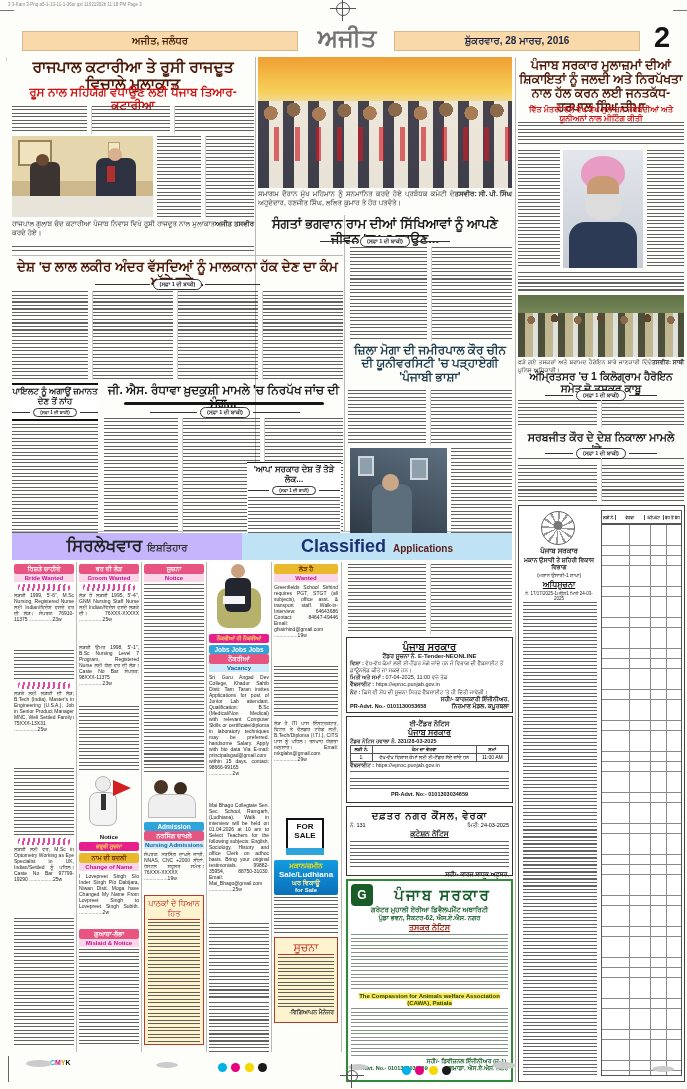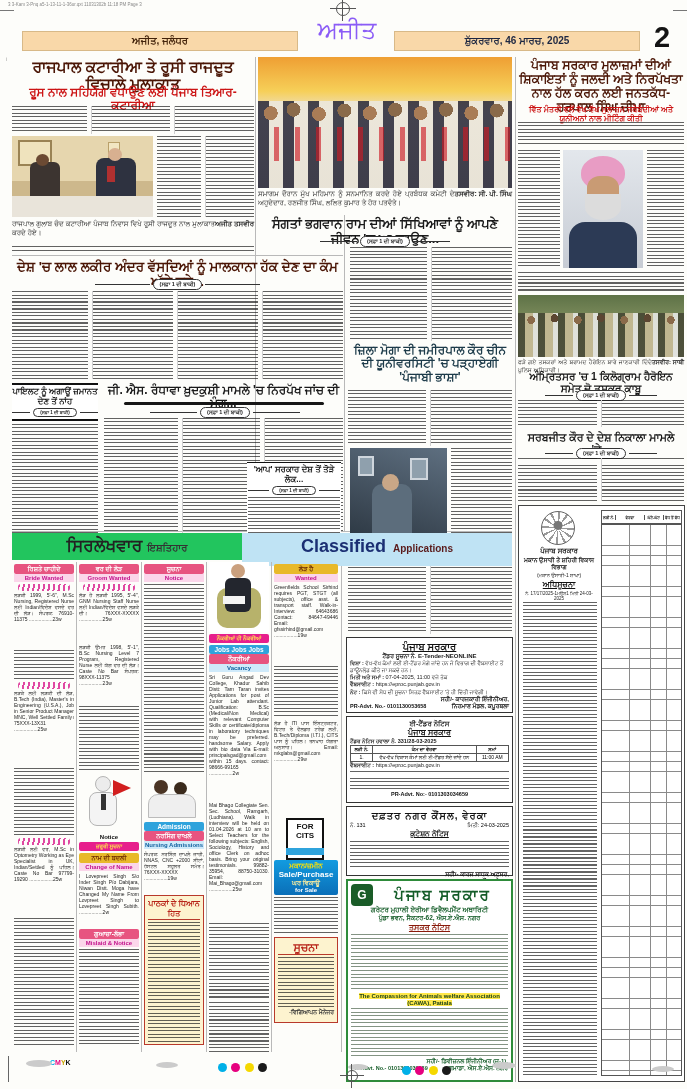--- a/index.html
+++ b/index.html
@@ -23,21 +23,21 @@
   .vline{background:#b9b9b9;width:1px}
   .hline{background:#b9b9b9;height:1px}
   .adt{font-size:5px;line-height:1.2;color:#1e1e1e;text-align:justify;overflow:hidden;word-break:break-word}
   .adh{text-align:center;margin:2px 0 2px}
   .adh .pa{display:block;background:#e75480;color:#fff;font-size:6.5px;font-weight:bold;border-radius:2px;padding:1px 0}
   .adh .en{display:block;color:#c2128c;background:#fbd6ea;font-size:6px;font-weight:bold;padding:1px 0}
   .adh.blue .pa{background:#2fa3dc}
   .adh.blue .en{color:#0f5f9e;background:#cfeafa}
   .pinkbar{background:#e71f8c;color:#ffe94a;font-size:5.5px;font-weight:bold;text-align:center;border-radius:2px;padding:1px 0;margin:2px 0}
   .ybox{background:#fdf3cf;border:1.5px solid #b8392b;padding:3px}
-  .ybox .yt{color:#b8251a;font-weight:bold;text-align:center;font-size:8px;border-bottom:1px solid #b8392b;margin-bottom:2px}
+  .ybox .yt{color:#b8251a;font-weight:normal;text-align:center;font-size:8px;border-bottom:1px solid #b8392b;margin-bottom:2px}
   .squig{height:7px;margin:1px 4px;background:repeating-linear-gradient(100deg,#d81b8c 0 2px,transparent 2px 5px);border-radius:3px;opacity:.8}
   .photo{overflow:hidden}
   .nbox{border:1.5px solid #333;background:#fff;padding:3px}
   .nt{font-weight:bold;text-align:center;text-decoration:underline;color:#111}
   .nl{font-size:5.5px;line-height:1.3;color:#222}
   .nl b{font-weight:bold}
   .sig{font-size:6px;font-weight:bold;text-align:right;color:#111}
   .pr{font-size:5.5px;font-weight:bold;color:#111}
   .dot{width:9px;height:9px;border-radius:50%;display:inline-block}
   .oval{background:#cbcbcb;border-radius:50%}
@@ -54,22 +54,22 @@
 
 <div class="a" style="left:8px;top:2px;width:420px;height:7px;font-size:4.5px;color:#888">3 3-Kam 3-Pnq a5-1-13-11-1-36ur.qxt  11031302b  11:18 PM  Page 3</div>
 <div class="a" style="left:336px;top:2px;width:14px;height:14px;border:1px solid #555;border-radius:50%"></div>
 <div class="a" style="left:330px;top:8px;width:26px;height:1px;background:#555"></div>
 <div class="a" style="left:342px;top:-3px;width:1px;height:24px;background:#555"></div>
 <div class="a" style="left:0;top:10px;width:14px;height:1px;background:#777"></div>
 <div class="a" style="left:673px;top:10px;width:14px;height:1px;background:#777"></div>
 <div class="a" style="left:6px;top:56px;font-size:5px;color:#999">i</div>
 
 <div class="a" style="left:22px;top:31px;width:276px;height:20px;background:#f9d8a9;border:1px solid #d8b988;display:flex;align-items:center;justify-content:center;font-weight:bold;font-size:10px;color:#43230a">ਅਜੀਤ, ਜਲੰਧਰ</div>
-<div class="a" style="left:302px;top:16px;width:90px;height:28px;display:flex;align-items:center;justify-content:center;font-weight:normal;font-size:24px;color:#8b5cf6">ਅਜੀਤ</div>
-<div class="a" style="left:394px;top:31px;width:246px;height:20px;background:#f9d8a9;border:1px solid #d8b988;display:flex;align-items:center;justify-content:center;font-weight:bold;font-size:10px;color:#1d2742">ਸ਼ੁੱਕਰਵਾਰ, 46 ਮਾਰਚ, 2025</div>
+<div class="a" style="left:302px;top:24px;width:90px;height:28px;display:flex;align-items:center;justify-content:center;font-weight:bold;font-size:24px;color:#737373">ਅਜੀਤ</div>
+<div class="a" style="left:394px;top:31px;width:246px;height:20px;background:#f9d8a9;border:1px solid #d8b988;display:flex;align-items:center;justify-content:center;font-weight:bold;font-size:10px;color:#1d2742">ਸ਼ੁੱਕਰਵਾਰ, 28 ਮਾਰਚ, 2016</div>
 <div class="a" style="left:642px;top:21px;width:40px;height:32px;font-weight:bold;font-size:29px;color:#141414;text-align:center">2</div>
 
 <div class="a vline" style="left:255px;top:57px;height:474px"></div>
 <div class="a vline" style="left:344px;top:215px;height:316px"></div>
 <div class="a vline" style="left:341px;top:562px;height:490px"></div>
 <div class="a vline" style="left:515px;top:57px;height:1025px"></div>
 <div class="a hline" style="left:12px;top:531px;width:500px"></div>
 <div class="a hline" style="left:12px;top:255px;width:331px"></div>
 
 <div class="a hl" style="left:12px;top:58px;width:242px;font-size:15.5px">ਰਾਜਪਾਲ ਕਟਾਰੀਆ ਤੇ ਰੂਸੀ ਰਾਜਦੂਤ ਵਿਚਾਲੇ ਮੁਲਾਕਾਤ</div>
@@ -308,25 +308,25 @@
   <div class="a sim" style="left:4px;top:96px;width:74px;height:474px"></div>
   <div class="a" style="left:82px;top:4px;width:81px;height:14px;display:flex;border:1px solid #555;font-size:4px;font-weight:bold;text-align:center;align-items:center">
     <span style="width:18%;border-right:1px solid #555">ਲੜੀ ਨੰ.</span>
     <span style="width:36%;border-right:1px solid #555">ਵੇਰਵਾ</span>
     <span style="width:24%;border-right:1px solid #555">ਘੱਟੋ-ਘੱਟ</span>
     <span style="width:22%">ਵੱਧ ਤੋਂ ਵੱਧ</span>
   </div>
   <div class="a trows" style="left:82px;top:18px;width:81px;height:552px"></div>
 </div>
 
-<div class="a" style="left:12px;top:533px;width:230px;height:27px;background:#22c55e;display:flex;align-items:baseline;justify-content:center;gap:5px;padding-top:3px">
+<div class="a" style="left:12px;top:533px;width:230px;height:27px;background:#c4b5fd;display:flex;align-items:baseline;justify-content:center;gap:5px;padding-top:3px">
   <span style="font-size:17px;font-weight:bold;color:#222">ਸਿਰਲੇਖਵਾਰ</span>
   <span style="font-size:10px;font-weight:bold;color:#333">ਇਸ਼ਤਿਹਾਰ</span>
 </div>
-<div class="a" style="left:242px;top:533px;width:270px;height:33px;background:#bfe3f4;display:flex;align-items:baseline;justify-content:center;gap:7px;padding-top:3px">
+<div class="a" style="left:242px;top:533px;width:270px;height:27px;background:#bfe3f4;display:flex;align-items:baseline;justify-content:center;gap:7px;padding-top:3px">
   <span style="font-size:18px;font-weight:bold;color:#1b2f73">Classified</span>
   <span style="font-size:10px;font-weight:bold;color:#5a1a1a">Applications</span>
 </div>
 
 <div class="a vline" style="left:76px;top:562px;height:490px"></div>
 <div class="a vline" style="left:141px;top:562px;height:490px"></div>
 <div class="a vline" style="left:206px;top:562px;height:490px"></div>
 <div class="a vline" style="left:271px;top:562px;height:490px"></div>
 
 <div class="a" style="left:14px;top:562px;width:60px;height:490px">
@@ -420,26 +420,26 @@
 
 <div class="a" style="left:274px;top:562px;width:64px;height:490px">
   <div class="adh">
       <span class="pa" style="background:#e8b92a;color:#6b2a00">ਲੋੜ ਹੈ</span>
       <span class="en">Wanted</span>
     </div>
   <div class="adt" style="height:80px">Greenfields School Sirhind requires PGT, STGT (all subjects), office asst. &amp; transport staff. Walk-in-Interview: 64643686 Contact: 84647-49446 Email: gfssirhind@gmail.com .................19w</div>
   <div class="sim" style="height:52px;margin:2px 0"></div>
   <div class="adt" style="height:96px">ਲੋੜ ਹੈ ITI ਪਾਸ ਇੰਸਟ੍ਰਕਟਰ, ਫਿਟਰ ਤੇ ਵੈਲਡਰ ਟਰੇਡ ਲਈ, B.Tech/Diploma (I.T.I.), CITS ਪਾਸ ਨੂੰ ਪਹਿਲ। ਤਨਖਾਹ ਯੋਗਤਾ ਅਨੁਸਾਰ। Email: mkglabs@gmail.com .................29w</div>
   <div style="height:40px;position:relative;margin:2px 0">
-    <div class="a" style="left:12px;top:0;width:38px;height:42px;background:#fff;border:2px solid #111;text-align:center;font-weight:800;font-size:8px;line-height:1.15;color:#111;padding-top:2px"><span>FOR</span><br><span>CITS</span></div>
+    <div class="a" style="left:12px;top:0;width:38px;height:36px;background:#fff;border:2px solid #111;text-align:center;font-weight:800;font-size:8px;line-height:1.15;color:#111;padding-top:2px"><span>FOR</span><br><span>SALE</span></div>
     <div class="a" style="left:12px;top:30px;width:38px;height:7px;background:#2fa3dc"></div>
   </div>
   <div style="background:linear-gradient(#129be0,#0b6fb8);text-align:center;border-radius:2px;padding:2px 0;margin:2px 0">
     <div style="font-size:7px;font-weight:bold;color:#ffe400">ਮਕਾਨ/ਜ਼ਮੀਨ</div>
-    <div style="font-size:8px;font-weight:bold;color:#fff">Sale/Purchase</div>
+    <div style="font-size:8px;font-weight:bold;color:#fff">Sale/Ludhiana</div>
     <div style="font-size:6.5px;font-weight:bold;color:#ffef9e">ਘਰ ਵਿਕਾਊ</div>
     <div style="font-size:6px;font-weight:bold;color:#fff">for Sale</div>
   </div>
   <div class="sim" style="height:38px;margin:2px 0"></div>
   <div class="ybox" style="height:86px">
     <div class="yt" style="font-size:11px">ਸੂਚਨਾ</div>
     <div class="sim" style="height:52px"></div>
     <div style="font-size:6px;font-weight:bold;text-align:right;color:#333">-ਵਿਗਿਆਪਨ ਮੈਨੇਜਰ</div>
   </div>
 </div>

